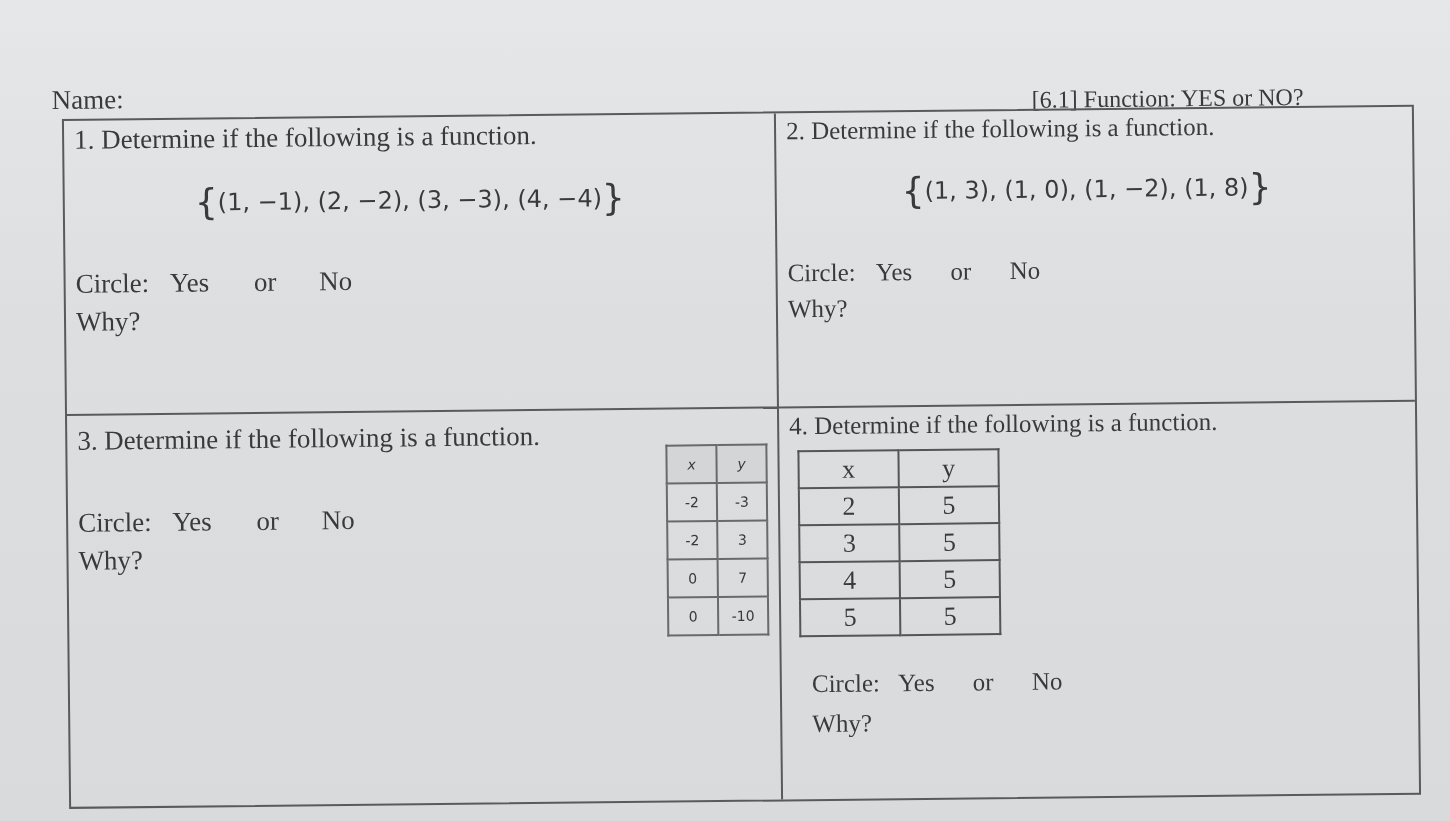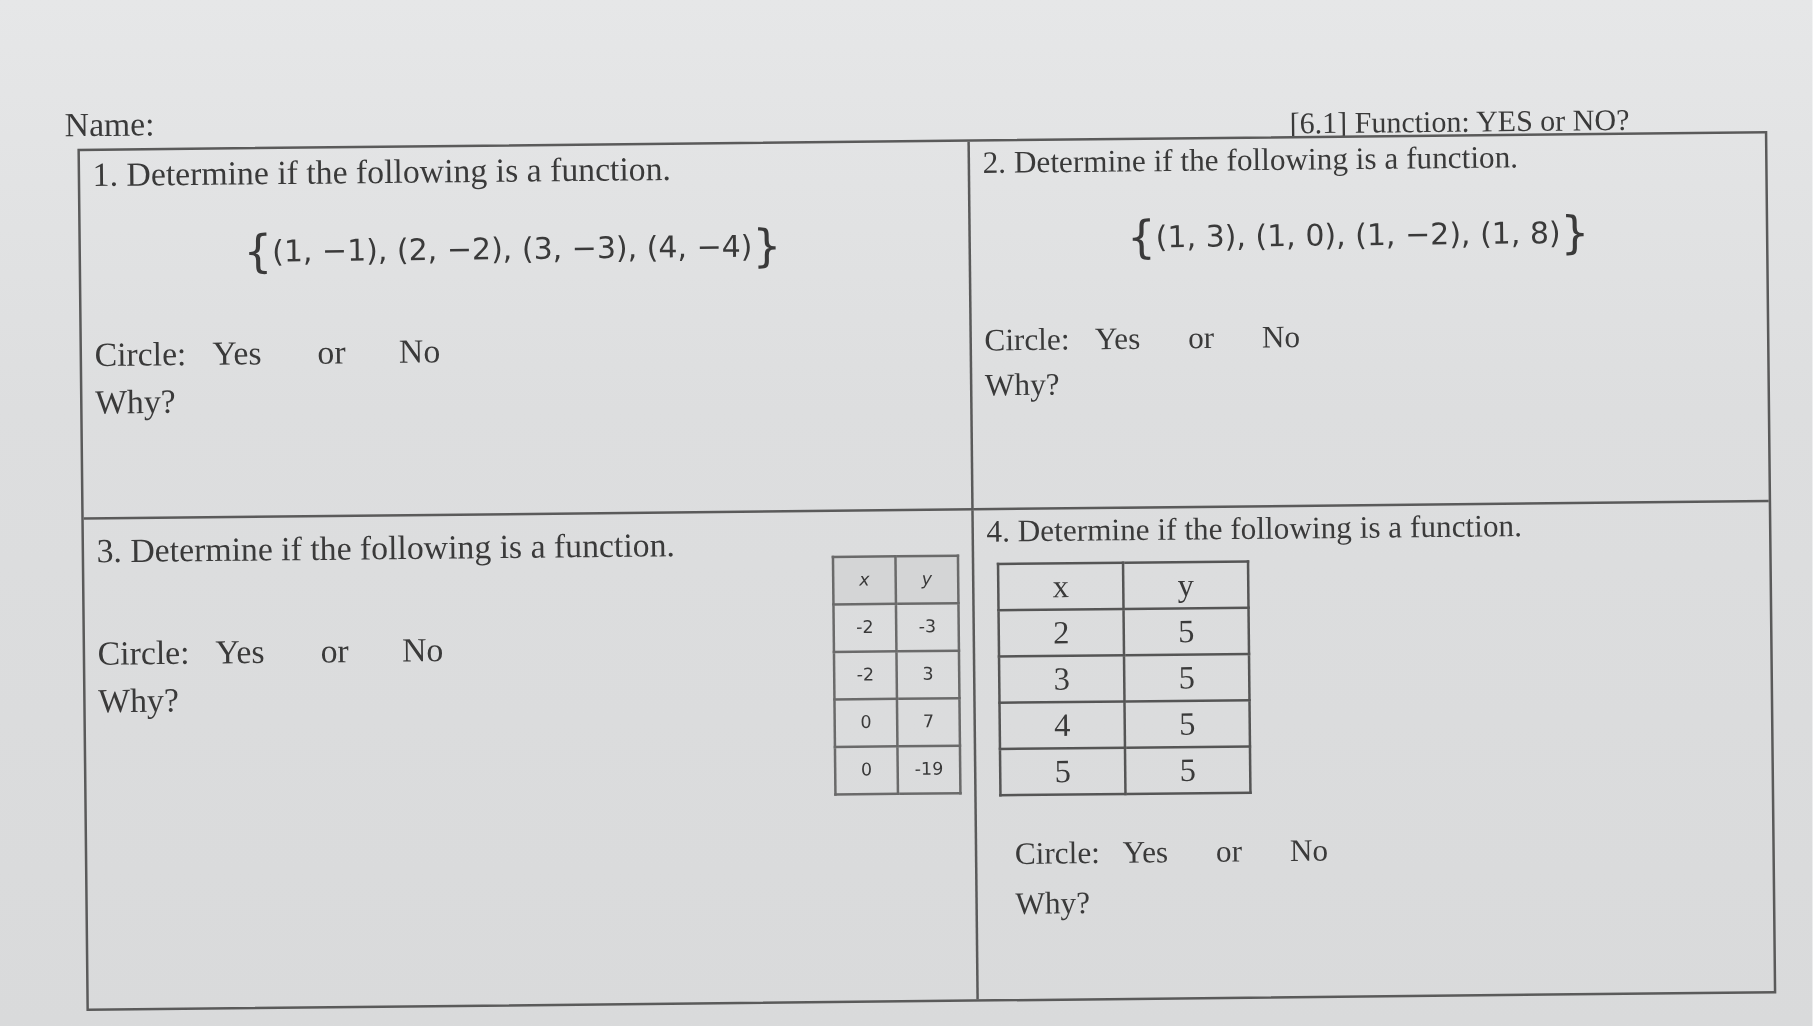--- a/index.html
+++ b/index.html
@@ -100,21 +100,21 @@
         <tr>
               <td>-2</td>
               <td>3</td>
             </tr>
         <tr>
               <td>0</td>
               <td>7</td>
             </tr>
         <tr>
               <td>0</td>
-              <td>-19</td>
+              <td>-10</td>
             </tr>
       </tbody>
         </table>
     </div>
 
     <div class="cell">
       <div class="q" style="font-size:25px;">4. Determine if the following is a function.</div>
       <table class="t4" style="left:18px; top:42px;">
         <tbody>
             <tr>

